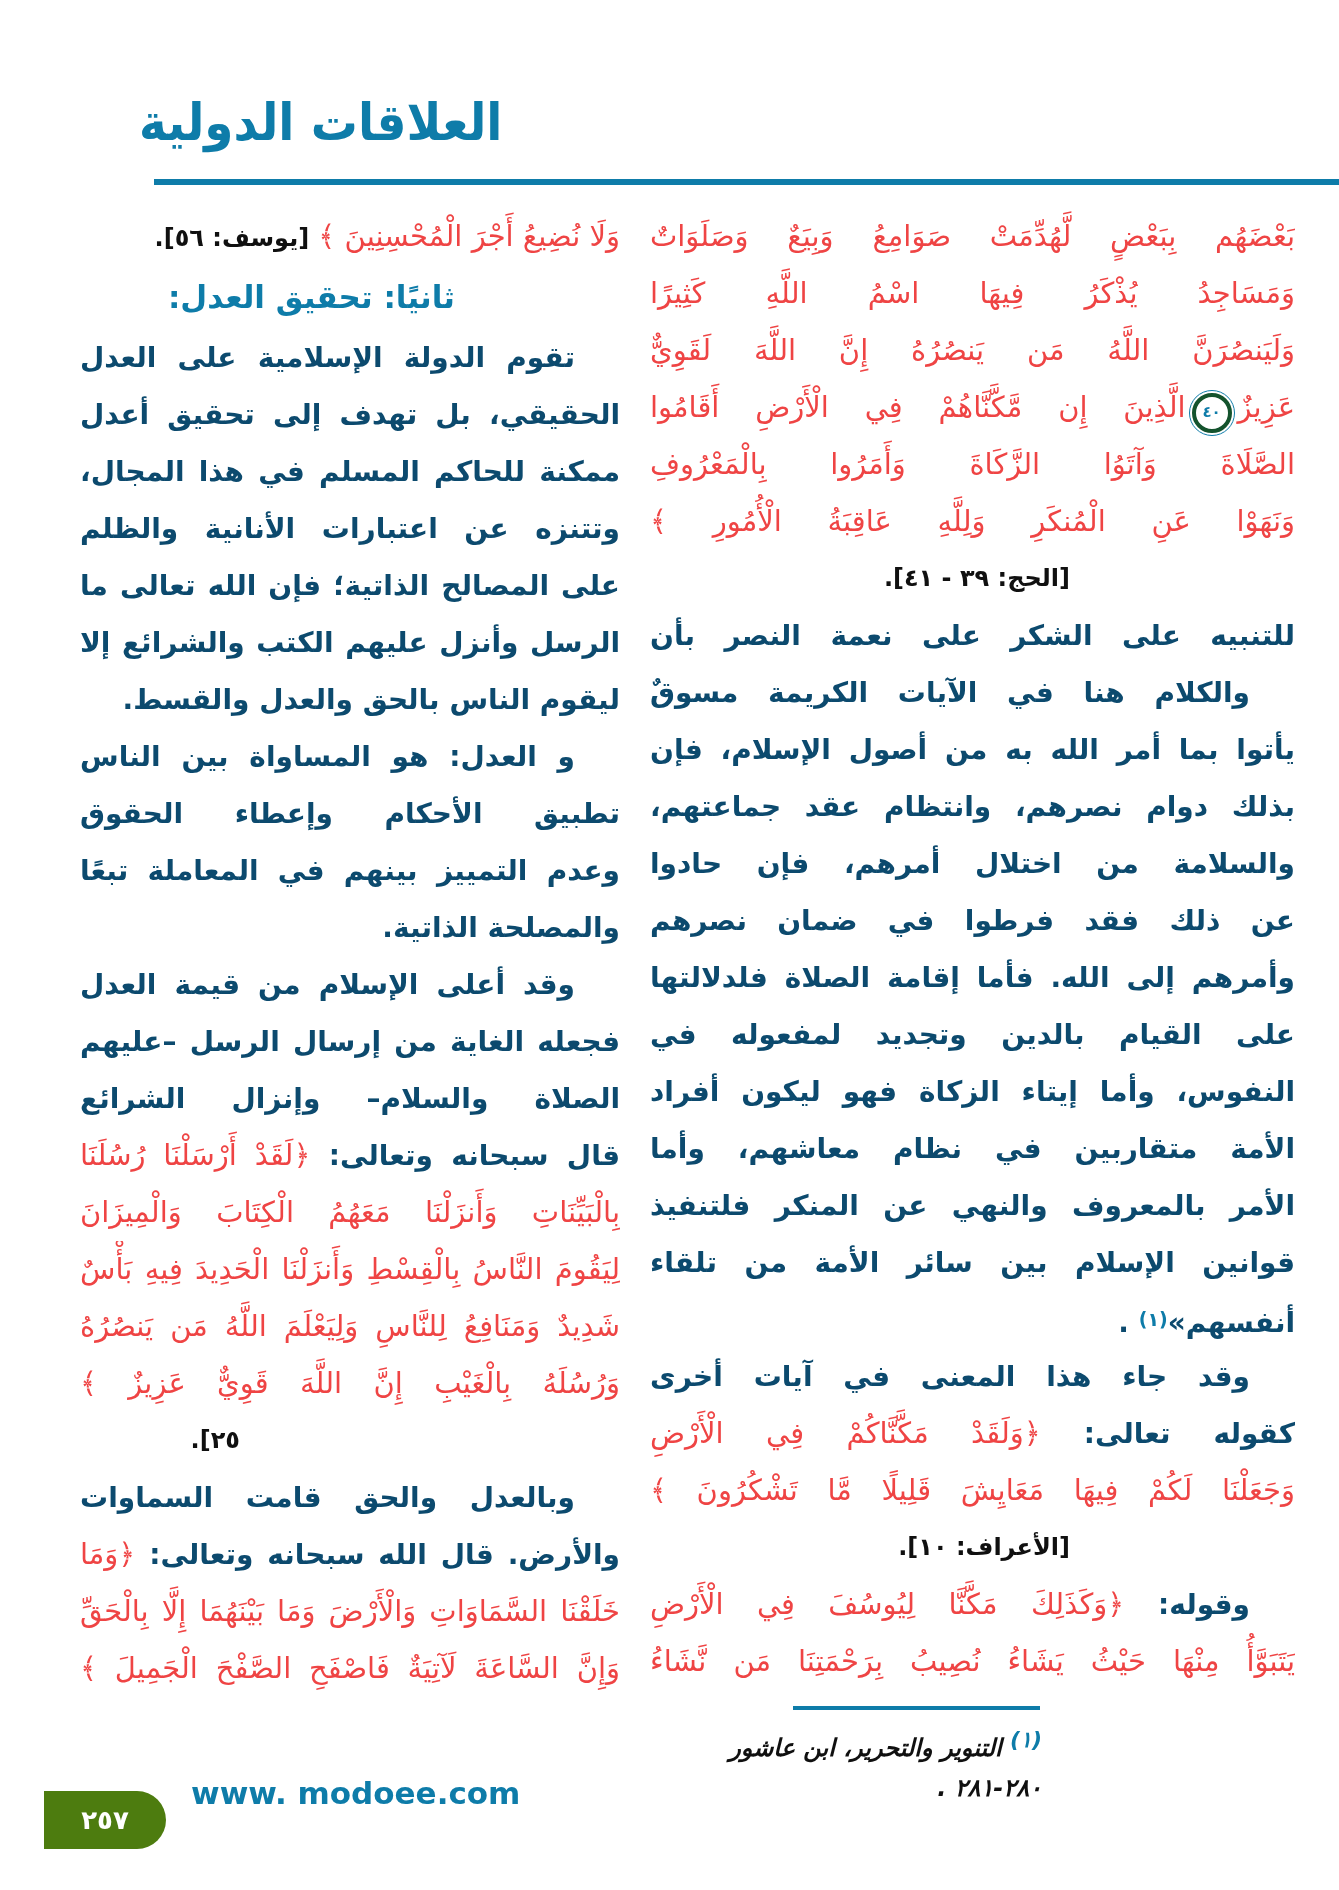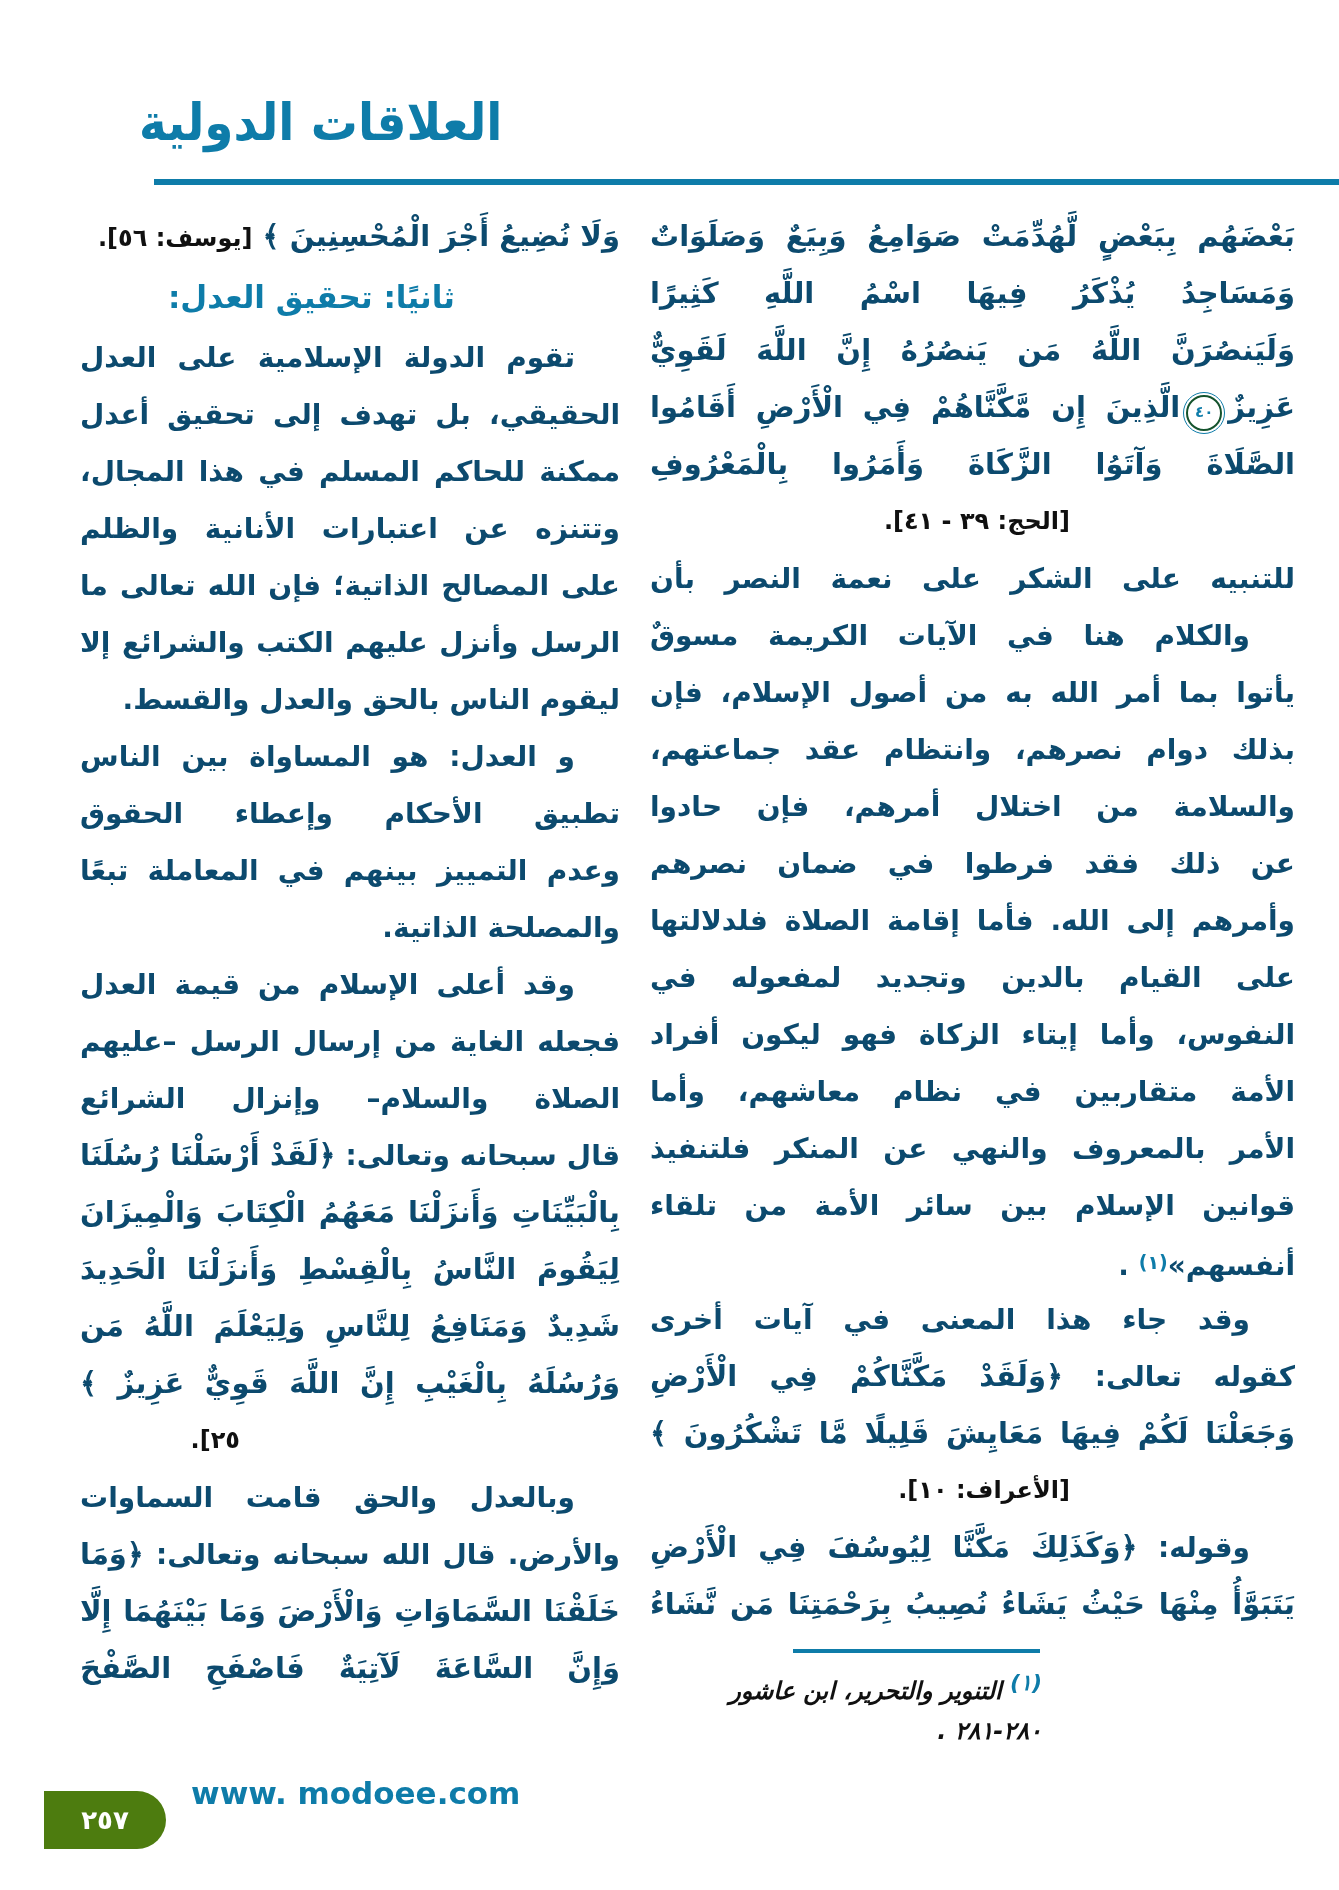--- a/index.html
+++ b/index.html
@@ -18,28 +18,28 @@
   .col-right{width:645px;}
   .col-left{width:540px;}
 
   .line{height:57px;line-height:57px;overflow:hidden;text-align:start;}
   .line.j{text-align:justify;text-align-last:justify;}
   .line.ind{padding-right:45px;}
   .line.ind230{margin-right:225px;}
   .line.ind390{margin-right:380px;}
   .line.head{margin-right:165px;height:64px;line-height:64px;}
 
-  .s-q{color:#0c4a6e;font-weight:bold;font-size:29px;}
+  .s-q{color:#ef4444;font-weight:normal;font-size:29px;}
   .s-b{color:#0c4a6e;font-weight:bold;font-size:28px;}
   .s-r{color:#101010;font-weight:bold;font-size:24px;}
   .s-h{color:#0e7ca9;font-weight:bold;font-size:31px;}
   .s-fn{color:#0e7ca9;font-weight:bold;font-size:19px;vertical-align:super;}
 
   .ayah{display:inline-flex;align-items:center;justify-content:center;
-    width:32px;height:32px;border:2px solid #14532d;outline:1px solid #0e7ca9;
+    width:32px;height:32px;border:4px solid #14532d;outline:1px solid #0e7ca9;
     outline-offset:2px;border-radius:50%;color:#0e7ca9;font-size:15px;
     font-weight:bold;vertical-align:middle;line-height:1;margin:0 6px;}
 
   
   .fn-sep{width:247px;height:4px;background:#0e7ca9;margin:16px 255px 10px 0;}
   .footnote{margin-right:253px;font-size:24px;color:#101010;font-weight:bold;
     height:46px;line-height:40px;font-style:italic;}
 
   
   .pill{position:absolute;left:0;top:1765px;width:122px;height:58px;
@@ -57,20 +57,21 @@
   <div class="hdr-title">العلاقات الدولية</div>
   <div class="hdr-rule"></div>
 
   <div class="cols">
     <div class="col col-right" id="col-right">
         <div class="line j"><span class="s-q">بَعْضَهُم بِبَعْضٍ لَّهُدِّمَتْ صَوَامِعُ وَبِيَعٌ وَصَلَوَاتٌ</span></div>
         <div class="line j"><span class="s-q">وَمَسَاجِدُ يُذْكَرُ فِيهَا اسْمُ اللَّهِ كَثِيرًا</span></div>
         <div class="line j"><span class="s-q">وَلَيَنصُرَنَّ اللَّهُ مَن يَنصُرُهُ إِنَّ اللَّهَ لَقَوِيٌّ</span></div>
         <div class="line j"><span class="s-q">عَزِيزٌ</span><span class="ayah">٤٠</span><span class="s-q">الَّذِينَ إِن مَّكَّنَّاهُمْ فِي الْأَرْضِ أَقَامُوا</span></div>
         <div class="line j"><span class="s-q">الصَّلَاةَ وَآتَوُا الزَّكَاةَ وَأَمَرُوا بِالْمَعْرُوفِ</span></div>
+        <div class="line j"><span class="s-q">وَنَهَوْا عَنِ الْمُنكَرِ وَلِلَّهِ عَاقِبَةُ الْأُمُورِ ﴾</span></div>
         <div class="line ind230"><span class="s-r">[الحج: ٣٩ - ٤١].</span></div>
         <div class="line j"><span class="s-b">للتنبيه على الشكر على نعمة النصر بأن</span></div>
         <div class="line j ind"><span class="s-b">والكلام هنا في الآيات الكريمة مسوقٌ</span></div>
         <div class="line j"><span class="s-b">يأتوا بما أمر الله به من أصول الإسلام، فإن</span></div>
         <div class="line j"><span class="s-b">بذلك دوام نصرهم، وانتظام عقد جماعتهم،</span></div>
         <div class="line j"><span class="s-b">والسلامة من اختلال أمرهم، فإن حادوا</span></div>
         <div class="line j"><span class="s-b">عن ذلك فقد فرطوا في ضمان نصرهم</span></div>
         <div class="line j"><span class="s-b">وأمرهم إلى الله. فأما إقامة الصلاة فلدلالتها</span></div>
         <div class="line j"><span class="s-b">على القيام بالدين وتجديد لمفعوله في</span></div>
         <div class="line j"><span class="s-b">النفوس، وأما إيتاء الزكاة فهو ليكون أفراد</span></div>

